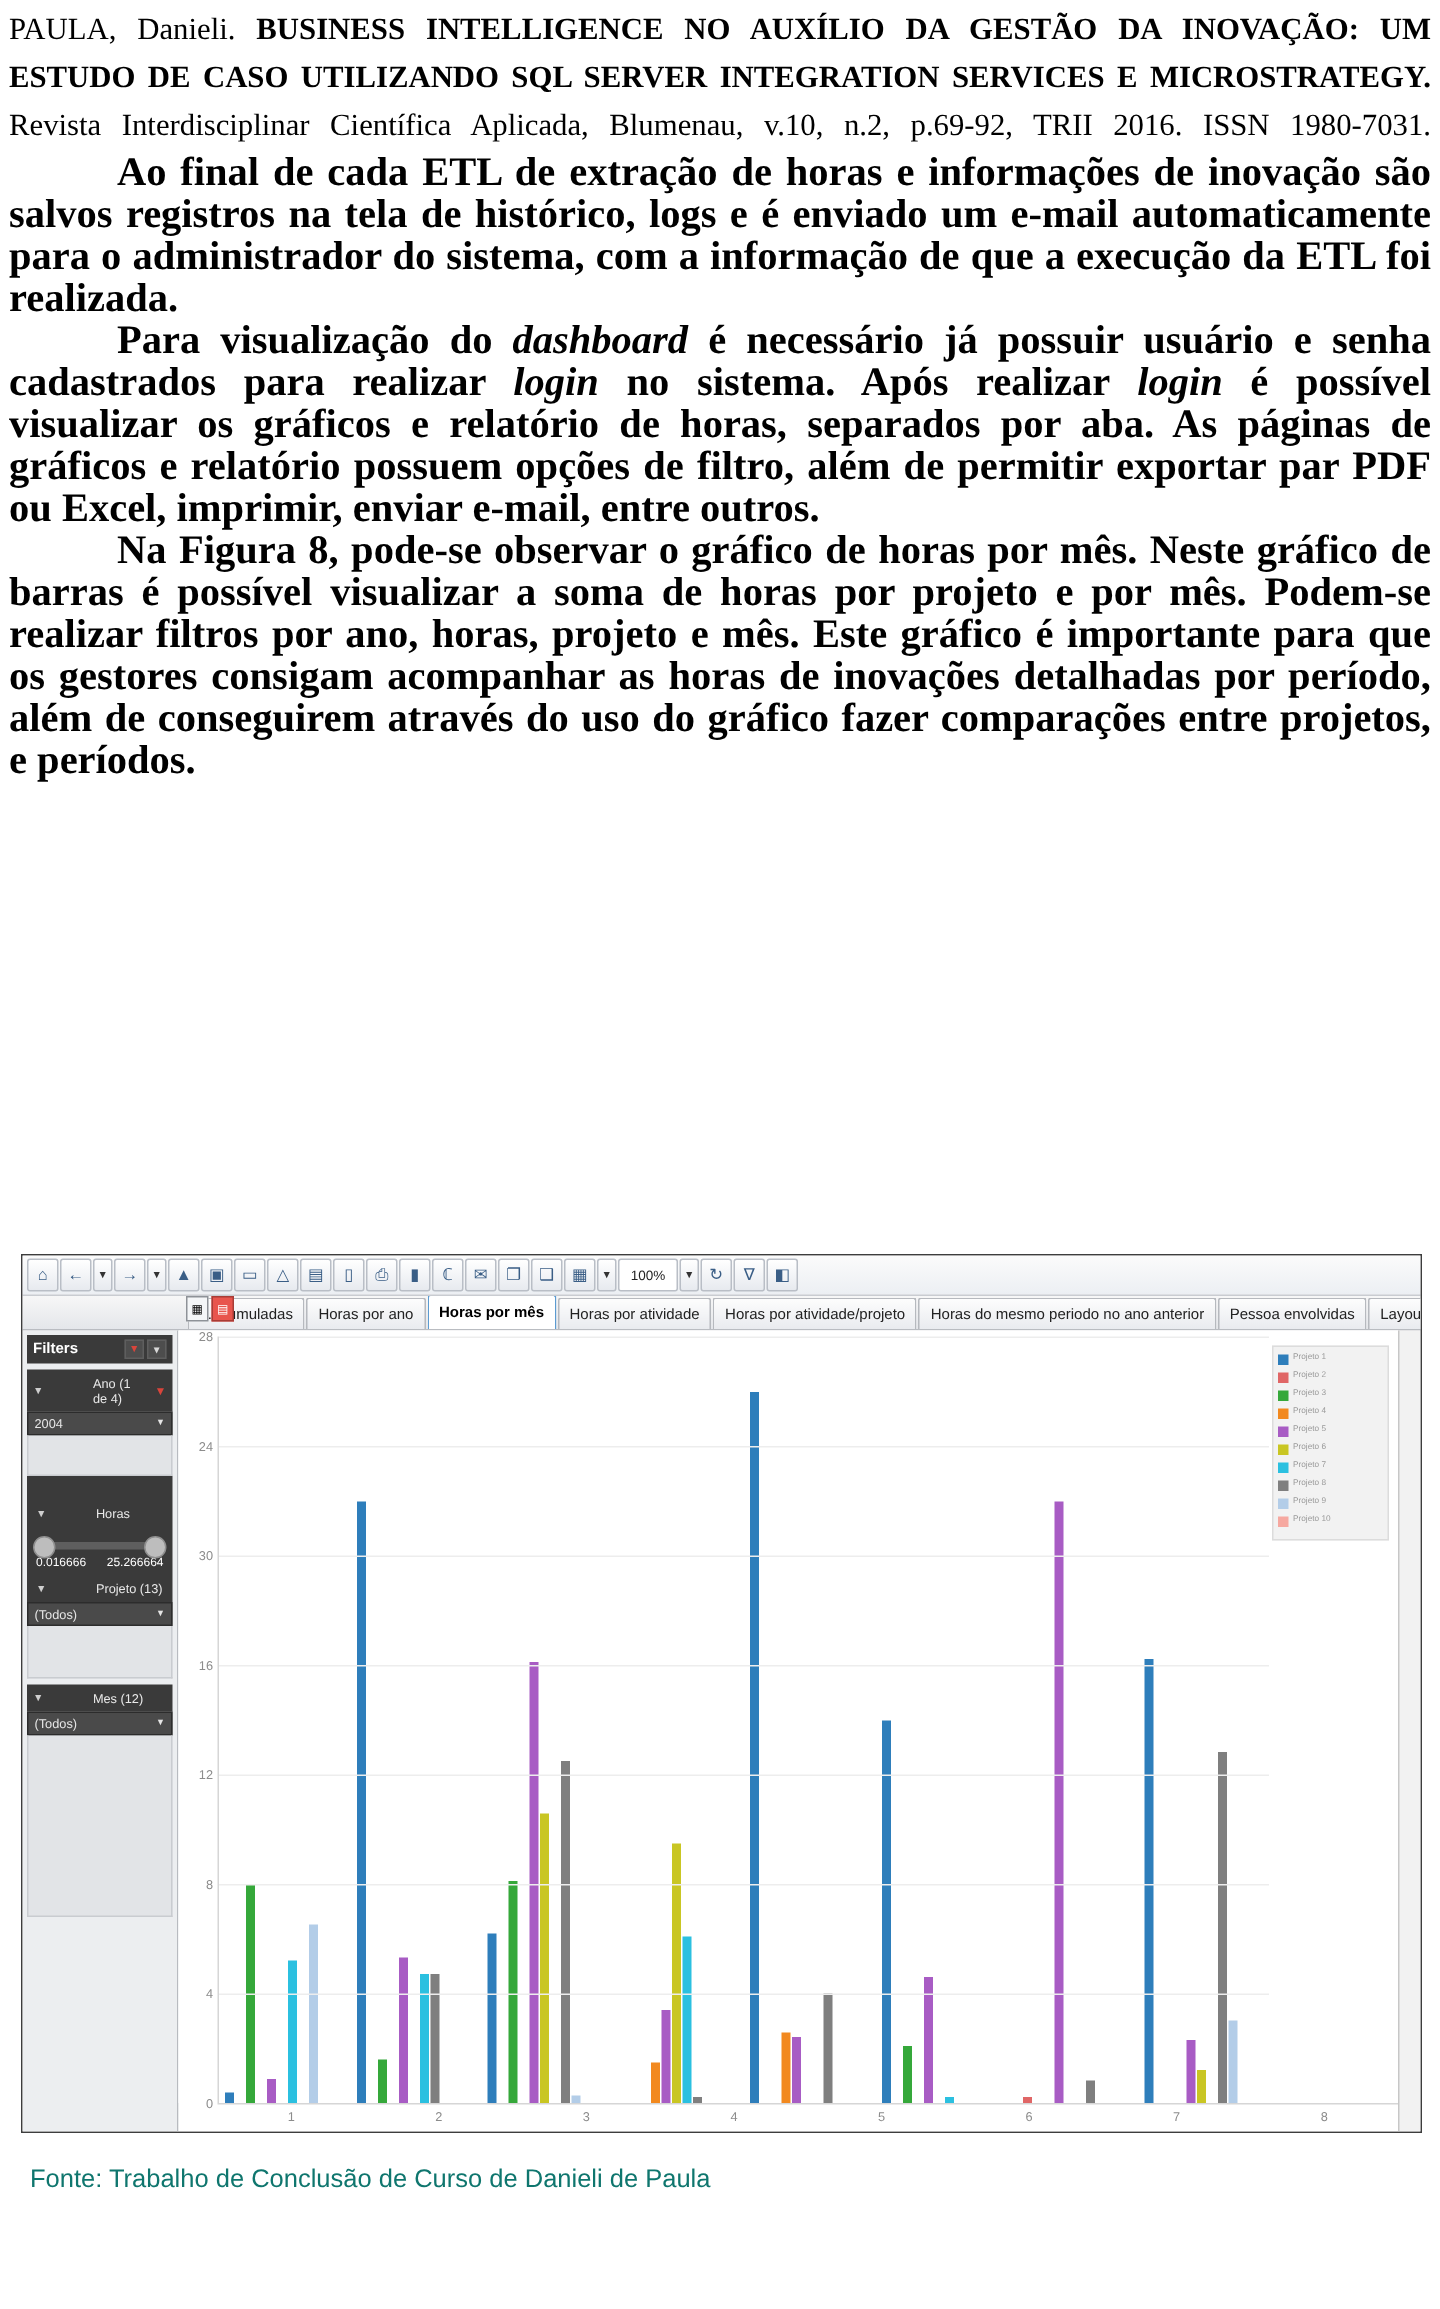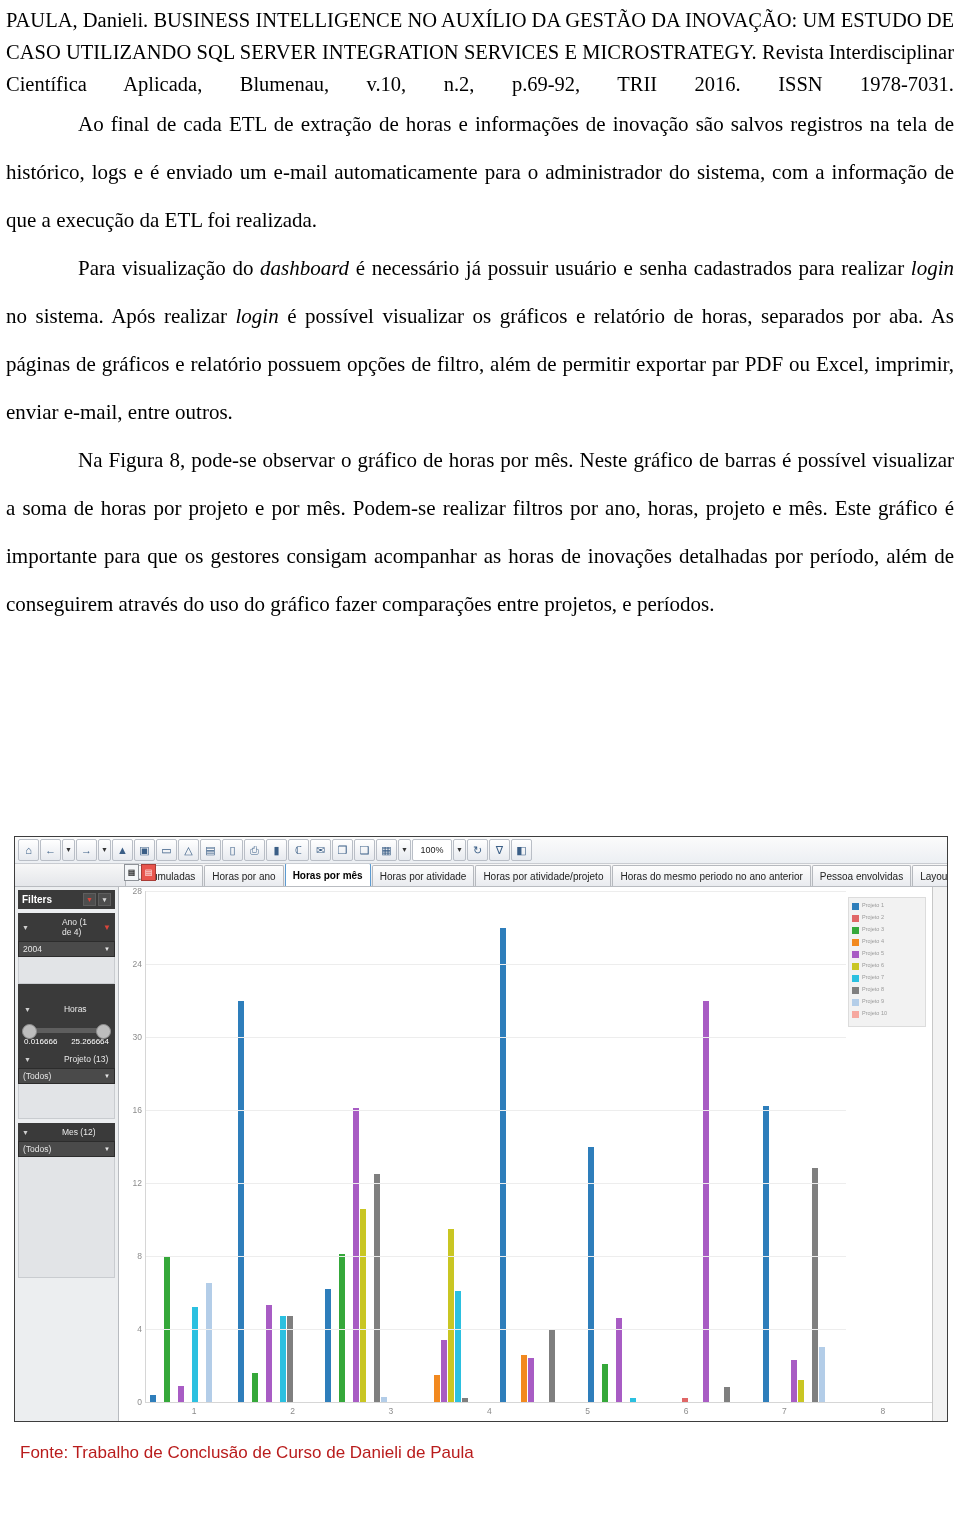--- a/index.html
+++ b/index.html
@@ -10,28 +10,29 @@
   }
   .page{width:960px;height:1539px;position:relative;}
 
   
   .hdr{
     padding:4px 6px 0 6px;
     font-family:"Liberation Serif",serif;
     font-size:20.5px;line-height:32px;
     text-align:justify;text-align-last:justify;
   }
-  .hdr .b{font-weight:normal;}
+  .hdr .b{font-weight:bold;}
 
   
   .body-txt{padding:0 6px;}
   p.para{
-    font-size:21px;line-height:48px;
+    font-size:27px;line-height:28px;
     margin:0;text-align:justify;text-indent:72px;
     font-family:"Liberation Serif",serif;
+    font-weight:bold;
   }
   p.para i{font-style:italic;}
 
   
   .shot{
     position:absolute;left:14px;top:836px;
     width:934px;height:586px;
     background:#f2f2f2;border:1px solid #3d3d3d;
     box-sizing:border-box;overflow:hidden;
   }
@@ -152,36 +153,36 @@
   }
   .lgi{display:flex;gap:3px;align-items:flex-start;margin-bottom:4px;}
   .lgsw{width:7px;height:7px;flex:0 0 auto;margin-top:1px;}
   .lgtx{line-height:6px;filter:blur(0.4px);}
 
   .shot-rightgap{width:14px;background:#f2f2f2;flex:0 0 auto;border-left:1px solid #c7c7c7;}
 
   
   .fonte{
     position:absolute;left:20px;top:1443px;
-    font-family:"Liberation Sans",sans-serif;font-size:17px;color:#b91c1c;
+    font-family:"Liberation Sans",sans-serif;font-size:17px;color:#0f766e;
   }
   .figcap{
     position:absolute;left:0;right:0;top:1506px;text-align:center;
     font-family:"Liberation Sans",sans-serif;font-size:17px;font-weight:bold;color:#000;
   }
 </style>
 </head>
 <body>
 
 <div class="page">
 
   <div class="hdr">
     <span>PAULA, Danieli.</span>
     <span class="b">BUSINESS INTELLIGENCE NO AUXÍLIO DA GESTÃO DA INOVAÇÃO: UM ESTUDO DE CASO UTILIZANDO SQL SERVER INTEGRATION SERVICES E MICROSTRATEGY.</span>
-    <span>Revista Interdisciplinar Científica Aplicada, Blumenau, v.10, n.2, p.69-92, TRII 2016. ISSN 1978-7031.</span>
+    <span>Revista Interdisciplinar Científica Aplicada, Blumenau, v.10, n.2, p.69-92, TRII 2016. ISSN 1980-7031.</span>
   </div>
 
   <div class="body-txt">
     <p class="para" id="para-1"><span>Ao final de cada ETL de extração de horas e informações de inovação são salvos registros na tela de histórico, logs e é enviado um e-mail automaticamente para o administrador do sistema, com a informação de que a execução da ETL foi realizada.</span></p>
     <p class="para" id="para-2"><span>Para visualização do </span><i>dashboard</i><span> é necessário já possuir usuário e senha cadastrados para realizar </span><i>login</i><span> no sistema. Após realizar </span><i>login</i><span> é possível visualizar os gráficos e relatório de horas, separados por aba. As páginas de gráficos e relatório possuem opções de filtro, além de permitir exportar par PDF ou Excel, imprimir, enviar e-mail, entre outros.</span></p>
     <p class="para" id="para-3"><span>Na Figura 8, pode-se observar o gráfico de horas por mês. Neste gráfico de barras é possível visualizar a soma de horas por projeto e por mês. Podem-se realizar filtros por ano, horas, projeto e mês. Este gráfico é importante para que os gestores consigam acompanhar as horas de inovações detalhadas por período, além de conseguirem através do uso do gráfico fazer comparações entre projetos, e períodos.</span></p>
   </div>
 
   <div class="shot">
 

